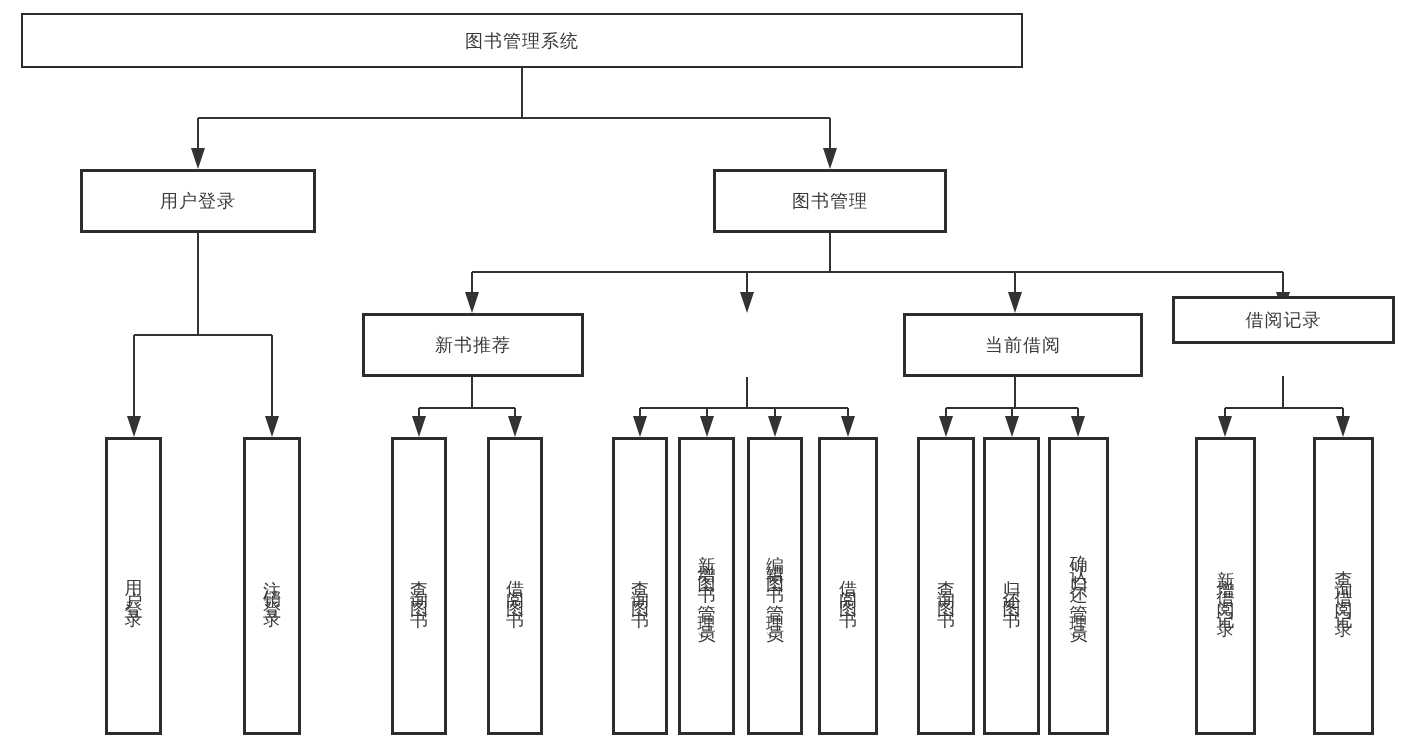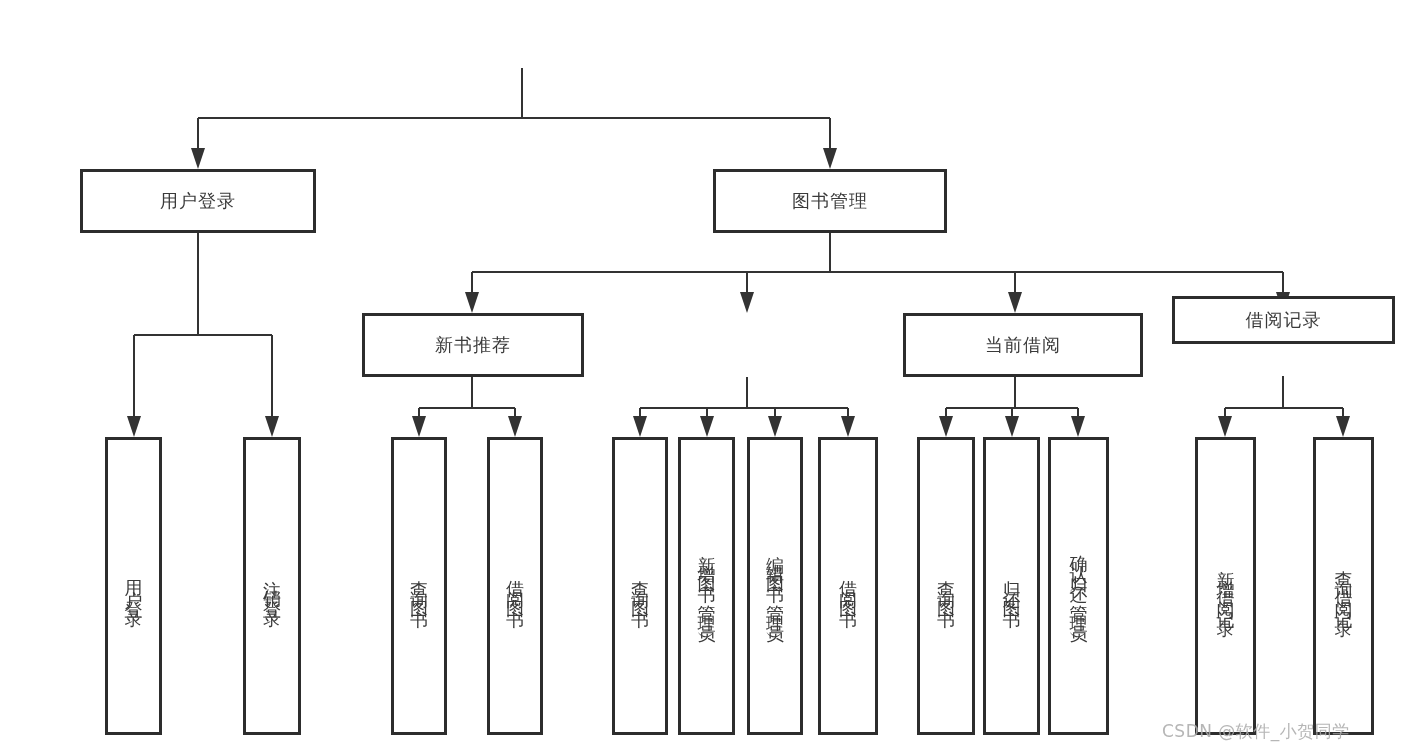--- a/index.html
+++ b/index.html
@@ -55,20 +55,23 @@
       <polygon points="768,416 782,416 775,437"></polygon>
       <polygon points="841,416 855,416 848,437"></polygon>
       <polygon points="939,416 953,416 946,437"></polygon>
       <polygon points="1005,416 1019,416 1012,437"></polygon>
       <polygon points="1071,416 1085,416 1078,437"></polygon>
       <polygon points="1218,416 1232,416 1225,437"></polygon>
       <polygon points="1336,416 1350,416 1343,437"></polygon>
     </g>
   </svg>
 
+  <div class="box hbox root" style="left:21px;top:13px;width:1002px;height:55px">
+    <span class="lbl">图书管理系统</span>
+  </div>
 
   <div class="box hbox" style="left:80px;top:169px;width:236px;height:64px">
     <span class="lbl">用户登录</span>
   </div>
   <div class="box hbox" style="left:362px;top:313px;width:222px;height:64px">
     <span class="lbl">新书推荐</span>
   </div>
 
   <div class="box hbox" style="left:713px;top:169px;width:234px;height:64px">
     <span class="lbl">图书管理</span>
@@ -117,15 +120,14 @@
     <span class="lbl">确认归还（管理员）</span>
   </div>
 
   <div class="box vbox" style="left:1195px;top:437px;width:61px;height:298px">
     <span class="lbl">新增借阅记录</span>
   </div>
   <div class="box vbox" style="left:1313px;top:437px;width:61px;height:298px">
     <span class="lbl">查询借阅记录</span>
   </div>
 
-  <div class="watermark">CSDN @软件_小贺同学</div>
 
 </div>
 
 </body></html>

